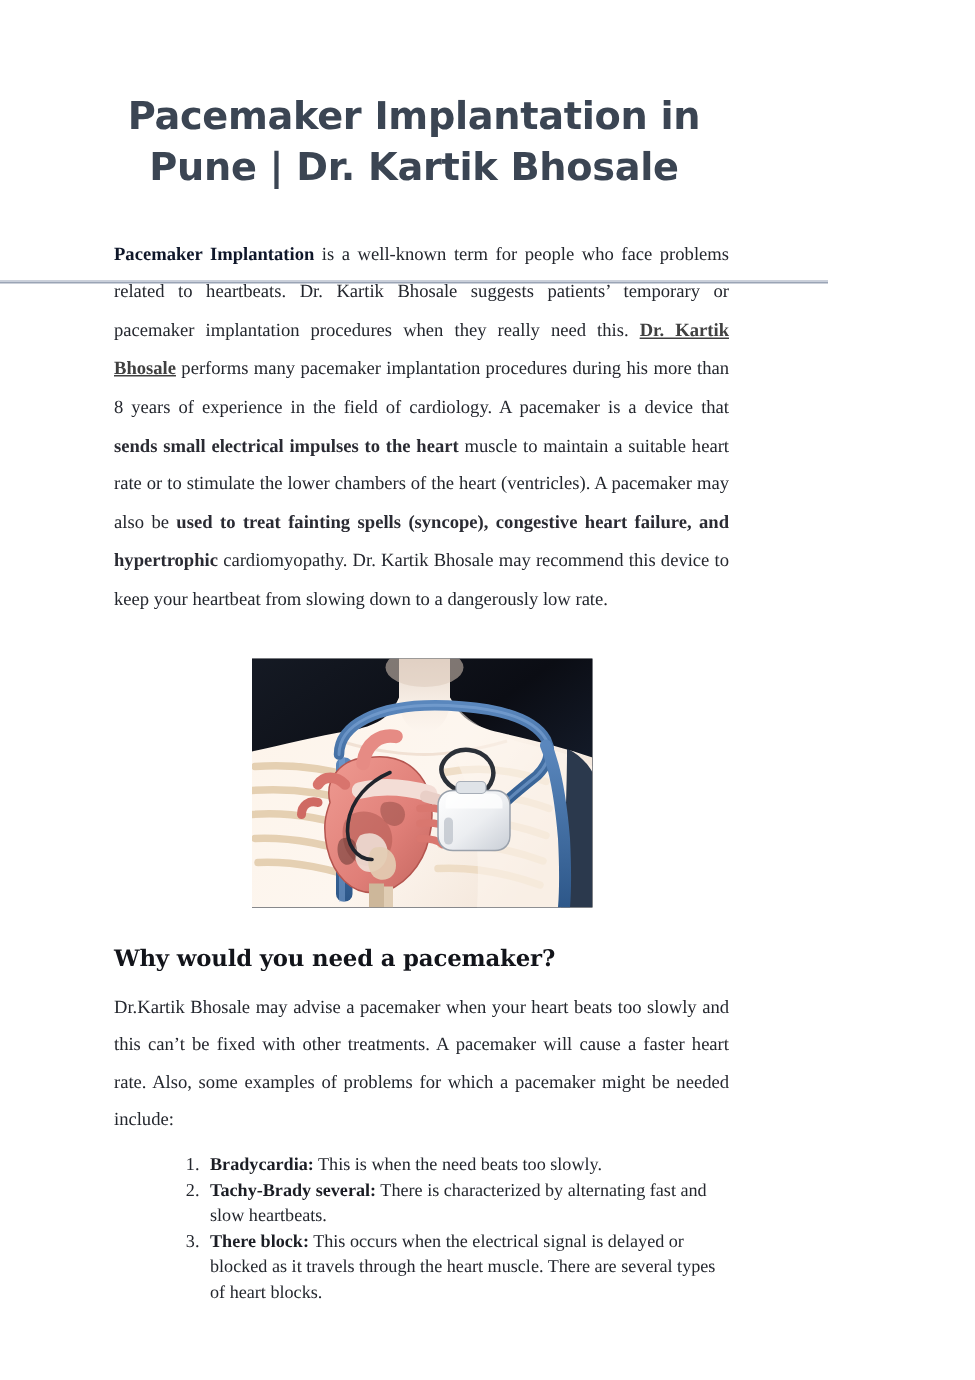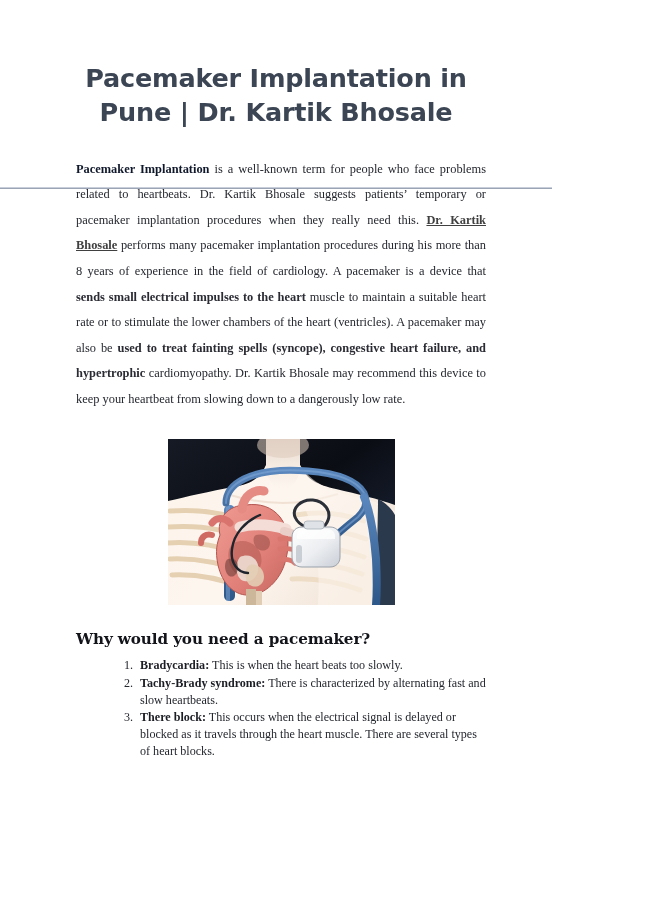--- a/index.html
+++ b/index.html
@@ -219,21 +219,22 @@
 
           <path d="M210 60 C218 64 224 70 227 76 L227 166 L206 166 C208 130 210 94 210 60 Z" fill="#14253c" opacity="0.9"></path>
 
           <path d="M196 58 C202 72 206 96 208 120 C209 140 209 154 208 166" stroke="url(#leadGrad)" stroke-width="8" fill="none" stroke-linecap="round"></path>
         </svg>
       </div>
     </div>
 
     <h2 class="section-head">Why would you need a pacemaker?</h2>
 
+    <p class="para2">Dr.Kartik Bhosale may advise a pacemaker when your heart beats too slowly and this can’t be fixed with other treatments. A pacemaker will cause a faster heart rate. Also, some examples of problems for which a pacemaker might be needed include:</p>
 
     <ol class="problems">
-      <li><span class="term">Bradycardia:</span><span> This is when the heart beats too slowly.</span></li>
-      <li><span class="term">Tachy-Brady syndrome:</span><span> There is characterized by alternating fast and slow heartbeats.</span></li>
+      <li><span class="term">Bradycardia:</span><span> This is when the need beats too slowly.</span></li>
+      <li><span class="term">Tachy-Brady several:</span><span> There is characterized by alternating fast and slow heartbeats.</span></li>
       <li><span class="term">There block:</span><span> This occurs when the electrical signal is delayed or blocked as it travels through the heart muscle. There are several types of heart blocks.</span></li>
     </ol>
 
   </div>
 </div>
 
 </body></html>

